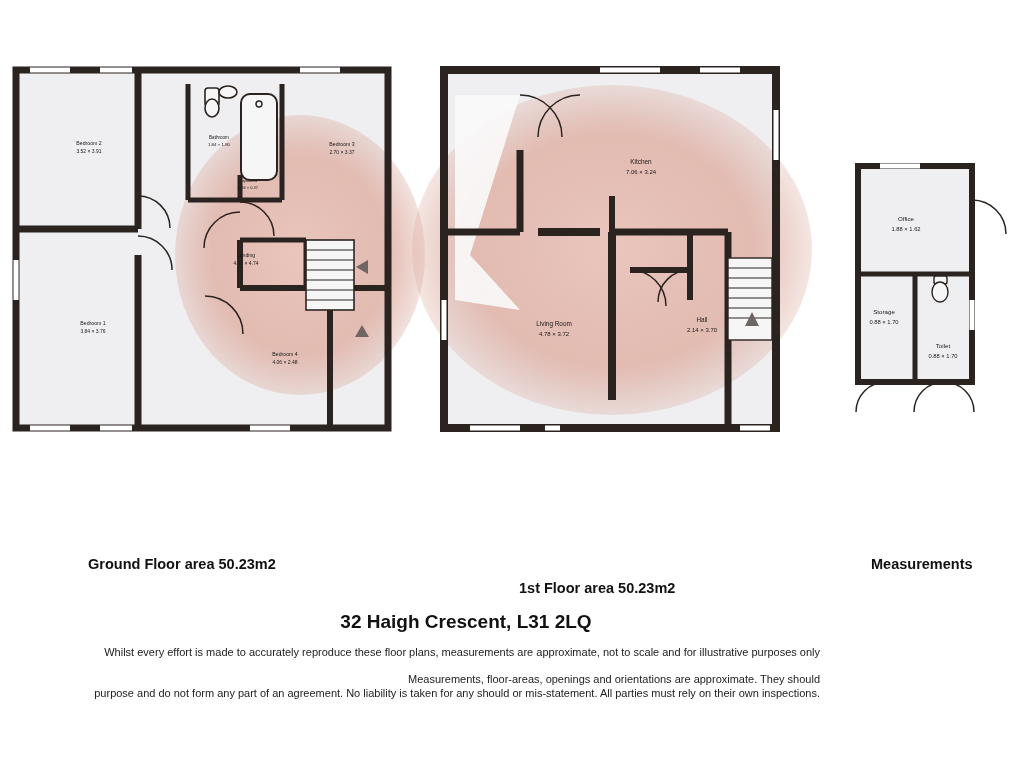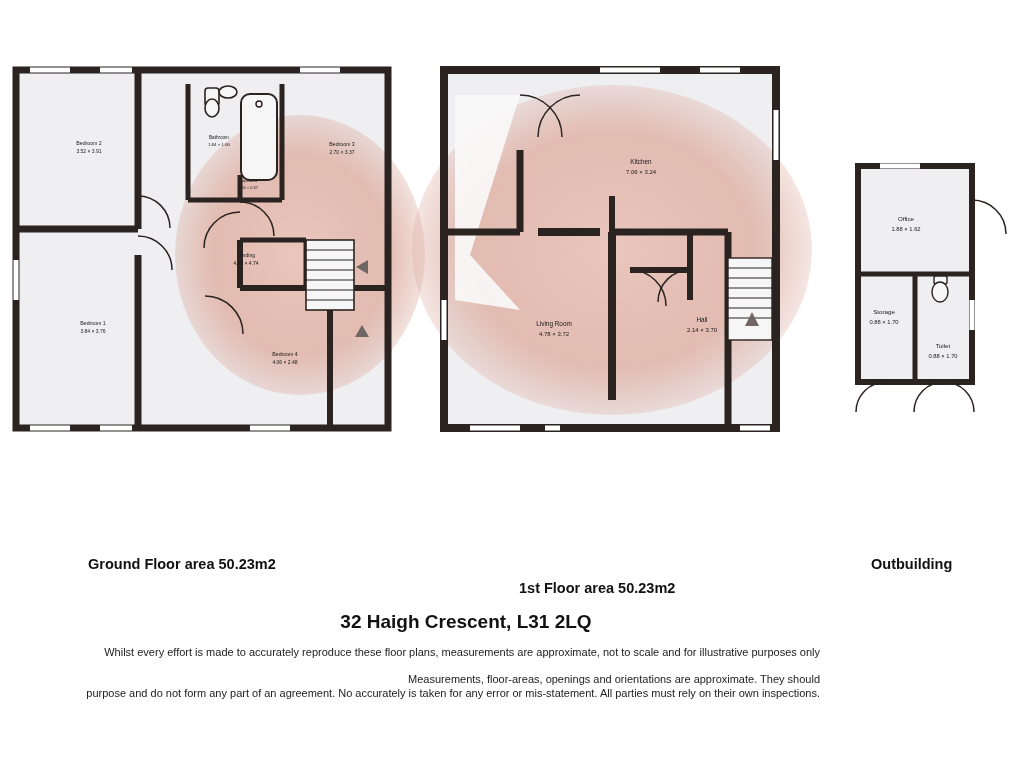--- a/index.html
+++ b/index.html
@@ -278,20 +278,20 @@
         <text x="943" y="348" font-size="6.2">Toilet</text>
         <text x="943" y="358" font-size="5.8">0.88 × 1.70</text>
       </g>
     </g>
   </svg>
 </div>
 
 <div class="caption-row">
   <div class="caption ground">Ground Floor area 50.23m2</div>
   <div class="caption first">1st Floor area 50.23m2</div>
-  <div class="caption out">Outbuilding</div>
+  <div class="caption out">Measurements</div>
 </div>
 
 <div class="address">32 Haigh Crescent, L31 2LQ</div>
 
 <div class="disclaimer line1">Whilst every effort is made to accurately reproduce these floor plans, measurements are approximate, not to scale and for illustrative purposes only</div>
 <div class="disclaimer line2">Measurements, floor-areas, openings and orientations are approximate. They should</div>
-<div class="disclaimer line3">purpose and do not form any part of an agreement. No accurately is taken for any error or mis-statement. All parties must rely on their own inspections.</div>
+<div class="disclaimer line3">purpose and do not form any part of an agreement. No liability is taken for any should or mis-statement. All parties must rely on their own inspections.</div>
 
 </body></html>

